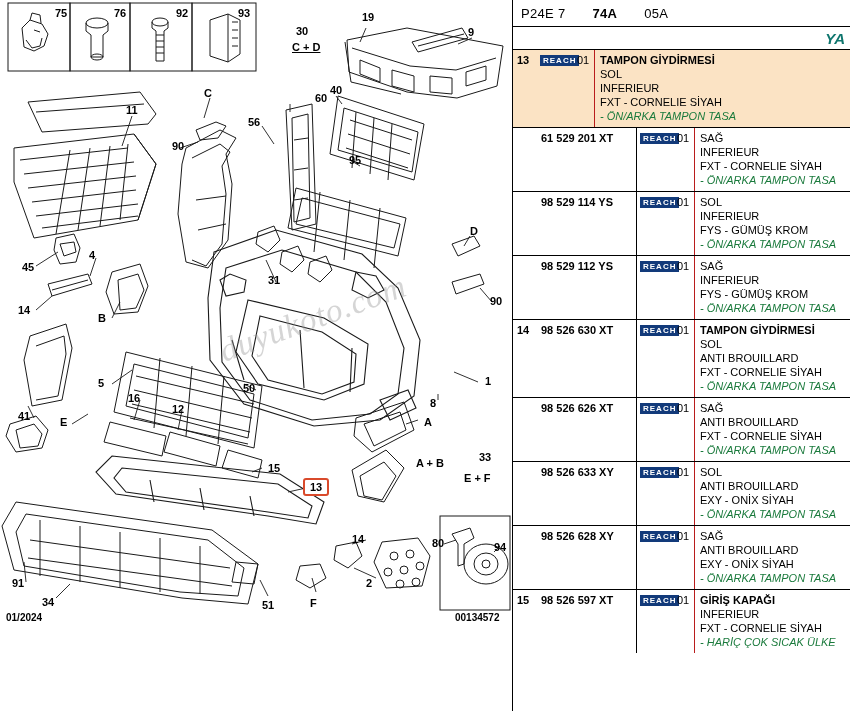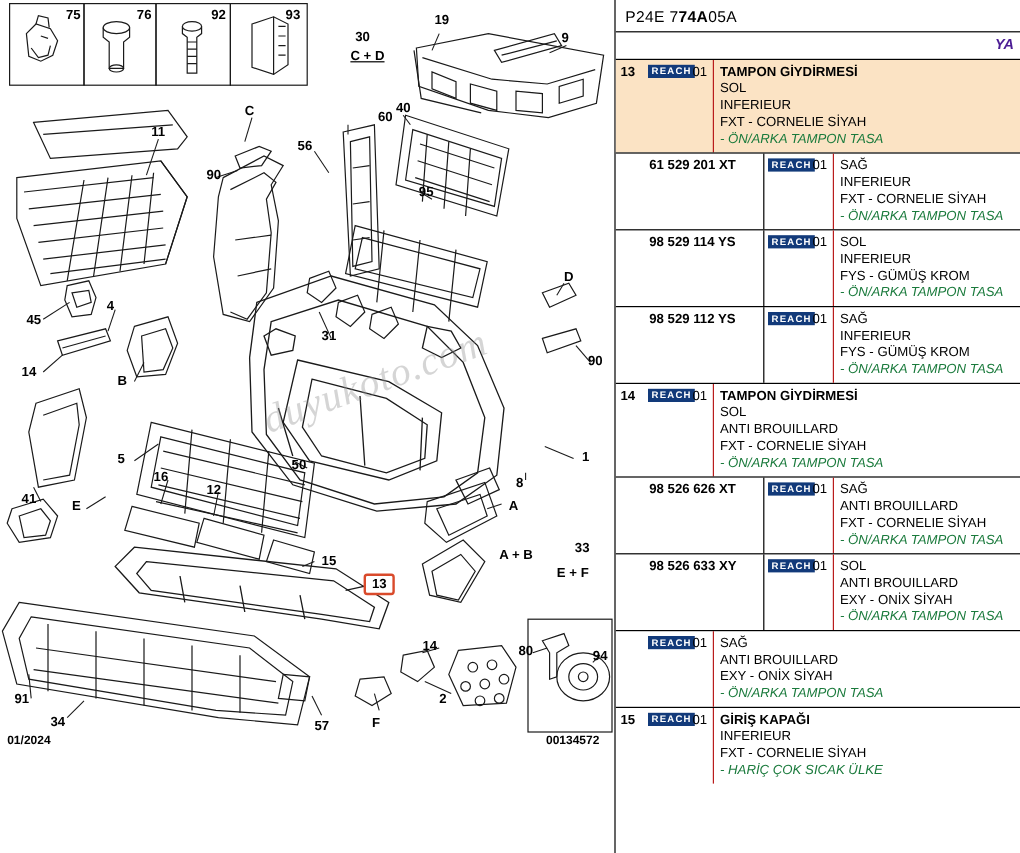--- a/index.html
+++ b/index.html
@@ -78,31 +78,32 @@
     overflow:hidden;
     font-size:11px;
   }
   #tbl-header{
     height:26px;
     border-bottom:1px solid #000;
     display:flex;align-items:center;
     padding-left:8px;
     font-size:13px;
     letter-spacing:.3px;
+    gap:27px;
   }
   #tbl-header .hcode{font-weight:normal;}
   #tbl-header .hbold{font-weight:bold;}
   #tbl-subheader{
     height:22px;
     border-bottom:1px solid #000;
     position:relative;
   }
   #tbl-subheader .ya{
     position:absolute;right:6px;top:3px;
-    font-size:12px;font-weight:bold;font-style:italic;color:#4c1d95;
+    font-size:15px;font-weight:bold;font-style:italic;color:#0f766e;
   }
   .grp{border-bottom:1px solid #000;}
   .grp.nobottom{border-bottom:none;}
   .row{
     display:flex;
     position:relative;
     min-height:28px;
   }
   .c-num{
     width:24px;flex:0 0 24px;
@@ -432,21 +433,21 @@
     <div class="dlabel" style="left:430px;top:398px;">8</div>
     <div class="dlabel" style="left:268px;top:463px;">15</div>
     <div class="dlabel" style="left:479px;top:452px;">33</div>
     <div class="boxnum" style="left:303px;top:478px;">13</div>
     <div class="dlabel" style="left:432px;top:538px;">80</div>
     <div class="dlabel" style="left:494px;top:542px;">94</div>
     <div class="dlabel" style="left:352px;top:534px;">14</div>
     <div class="dlabel" style="left:366px;top:578px;">2</div>
     <div class="dlabel" style="left:12px;top:578px;">91</div>
     <div class="dlabel" style="left:42px;top:597px;">34</div>
-    <div class="dlabel" style="left:262px;top:600px;">57</div>
+    <div class="dlabel" style="left:262px;top:600px;">51</div>
     <div class="dlabel" style="left:310px;top:598px;">F</div>
 
     <div class="pairlbl" style="left:292px;top:41px;text-decoration:underline;">C + D</div>
     <div class="pairlbl" style="left:416px;top:418px;margin-top:39px;">A + B</div>
     <div class="pairlbl" style="left:464px;top:472px;">E + F</div>
 
     <div class="datestamp">01/2024</div>
     <div class="refcode">00134572</div>
 
     <div id="watermark">duyukoto.com</div>
@@ -516,20 +517,21 @@
           <div class="line">FYS - GÜMÜŞ KROM</div>
           <div class="note">- ÖN/ARKA TAMPON TASA</div>
         </div>
       </div>
     </div>
 
     <div class="grp">
 
       <div class="row">
         <div class="c-num">14</div>
+        <div class="c-ref">98 526 630 XT</div>
         <div class="c-reach"><span class="reachbadge">REACH</span></div>
         <div class="c-qty">01</div>
         <div class="c-desc">
           <div class="line title">TAMPON GİYDİRMESİ</div>
           <div class="line">SOL</div>
           <div class="line">ANTI BROUILLARD</div>
           <div class="line">FXT - CORNELIE SİYAH</div>
           <div class="note">- ÖN/ARKA TAMPON TASA</div>
         </div>
       </div>
@@ -555,34 +557,36 @@
         <div class="c-desc">
           <div class="line">SOL</div>
           <div class="line">ANTI BROUILLARD</div>
           <div class="line">EXY - ONİX SİYAH</div>
           <div class="note">- ÖN/ARKA TAMPON TASA</div>
         </div>
       </div>
 
       <div class="row rowline">
         <div class="numcell-blank"></div>
+        <div class="c-ref">98 526 628 XY</div>
         <div class="c-reach"><span class="reachbadge">REACH</span></div>
         <div class="c-qty">01</div>
         <div class="c-desc">
           <div class="line">SAĞ</div>
           <div class="line">ANTI BROUILLARD</div>
           <div class="line">EXY - ONİX SİYAH</div>
           <div class="note">- ÖN/ARKA TAMPON TASA</div>
         </div>
       </div>
     </div>
 
     <div class="grp nobottom">
       <div class="row">
         <div class="c-num">15</div>
+        <div class="c-ref">98 526 597 XT</div>
         <div class="c-reach"><span class="reachbadge">REACH</span></div>
         <div class="c-qty">01</div>
         <div class="c-desc">
           <div class="line title">GİRİŞ KAPAĞI</div>
           <div class="line">INFERIEUR</div>
           <div class="line">FXT - CORNELIE SİYAH</div>
           <div class="note">- HARİÇ ÇOK SICAK ÜLKE</div>
         </div>
       </div>
     </div>

